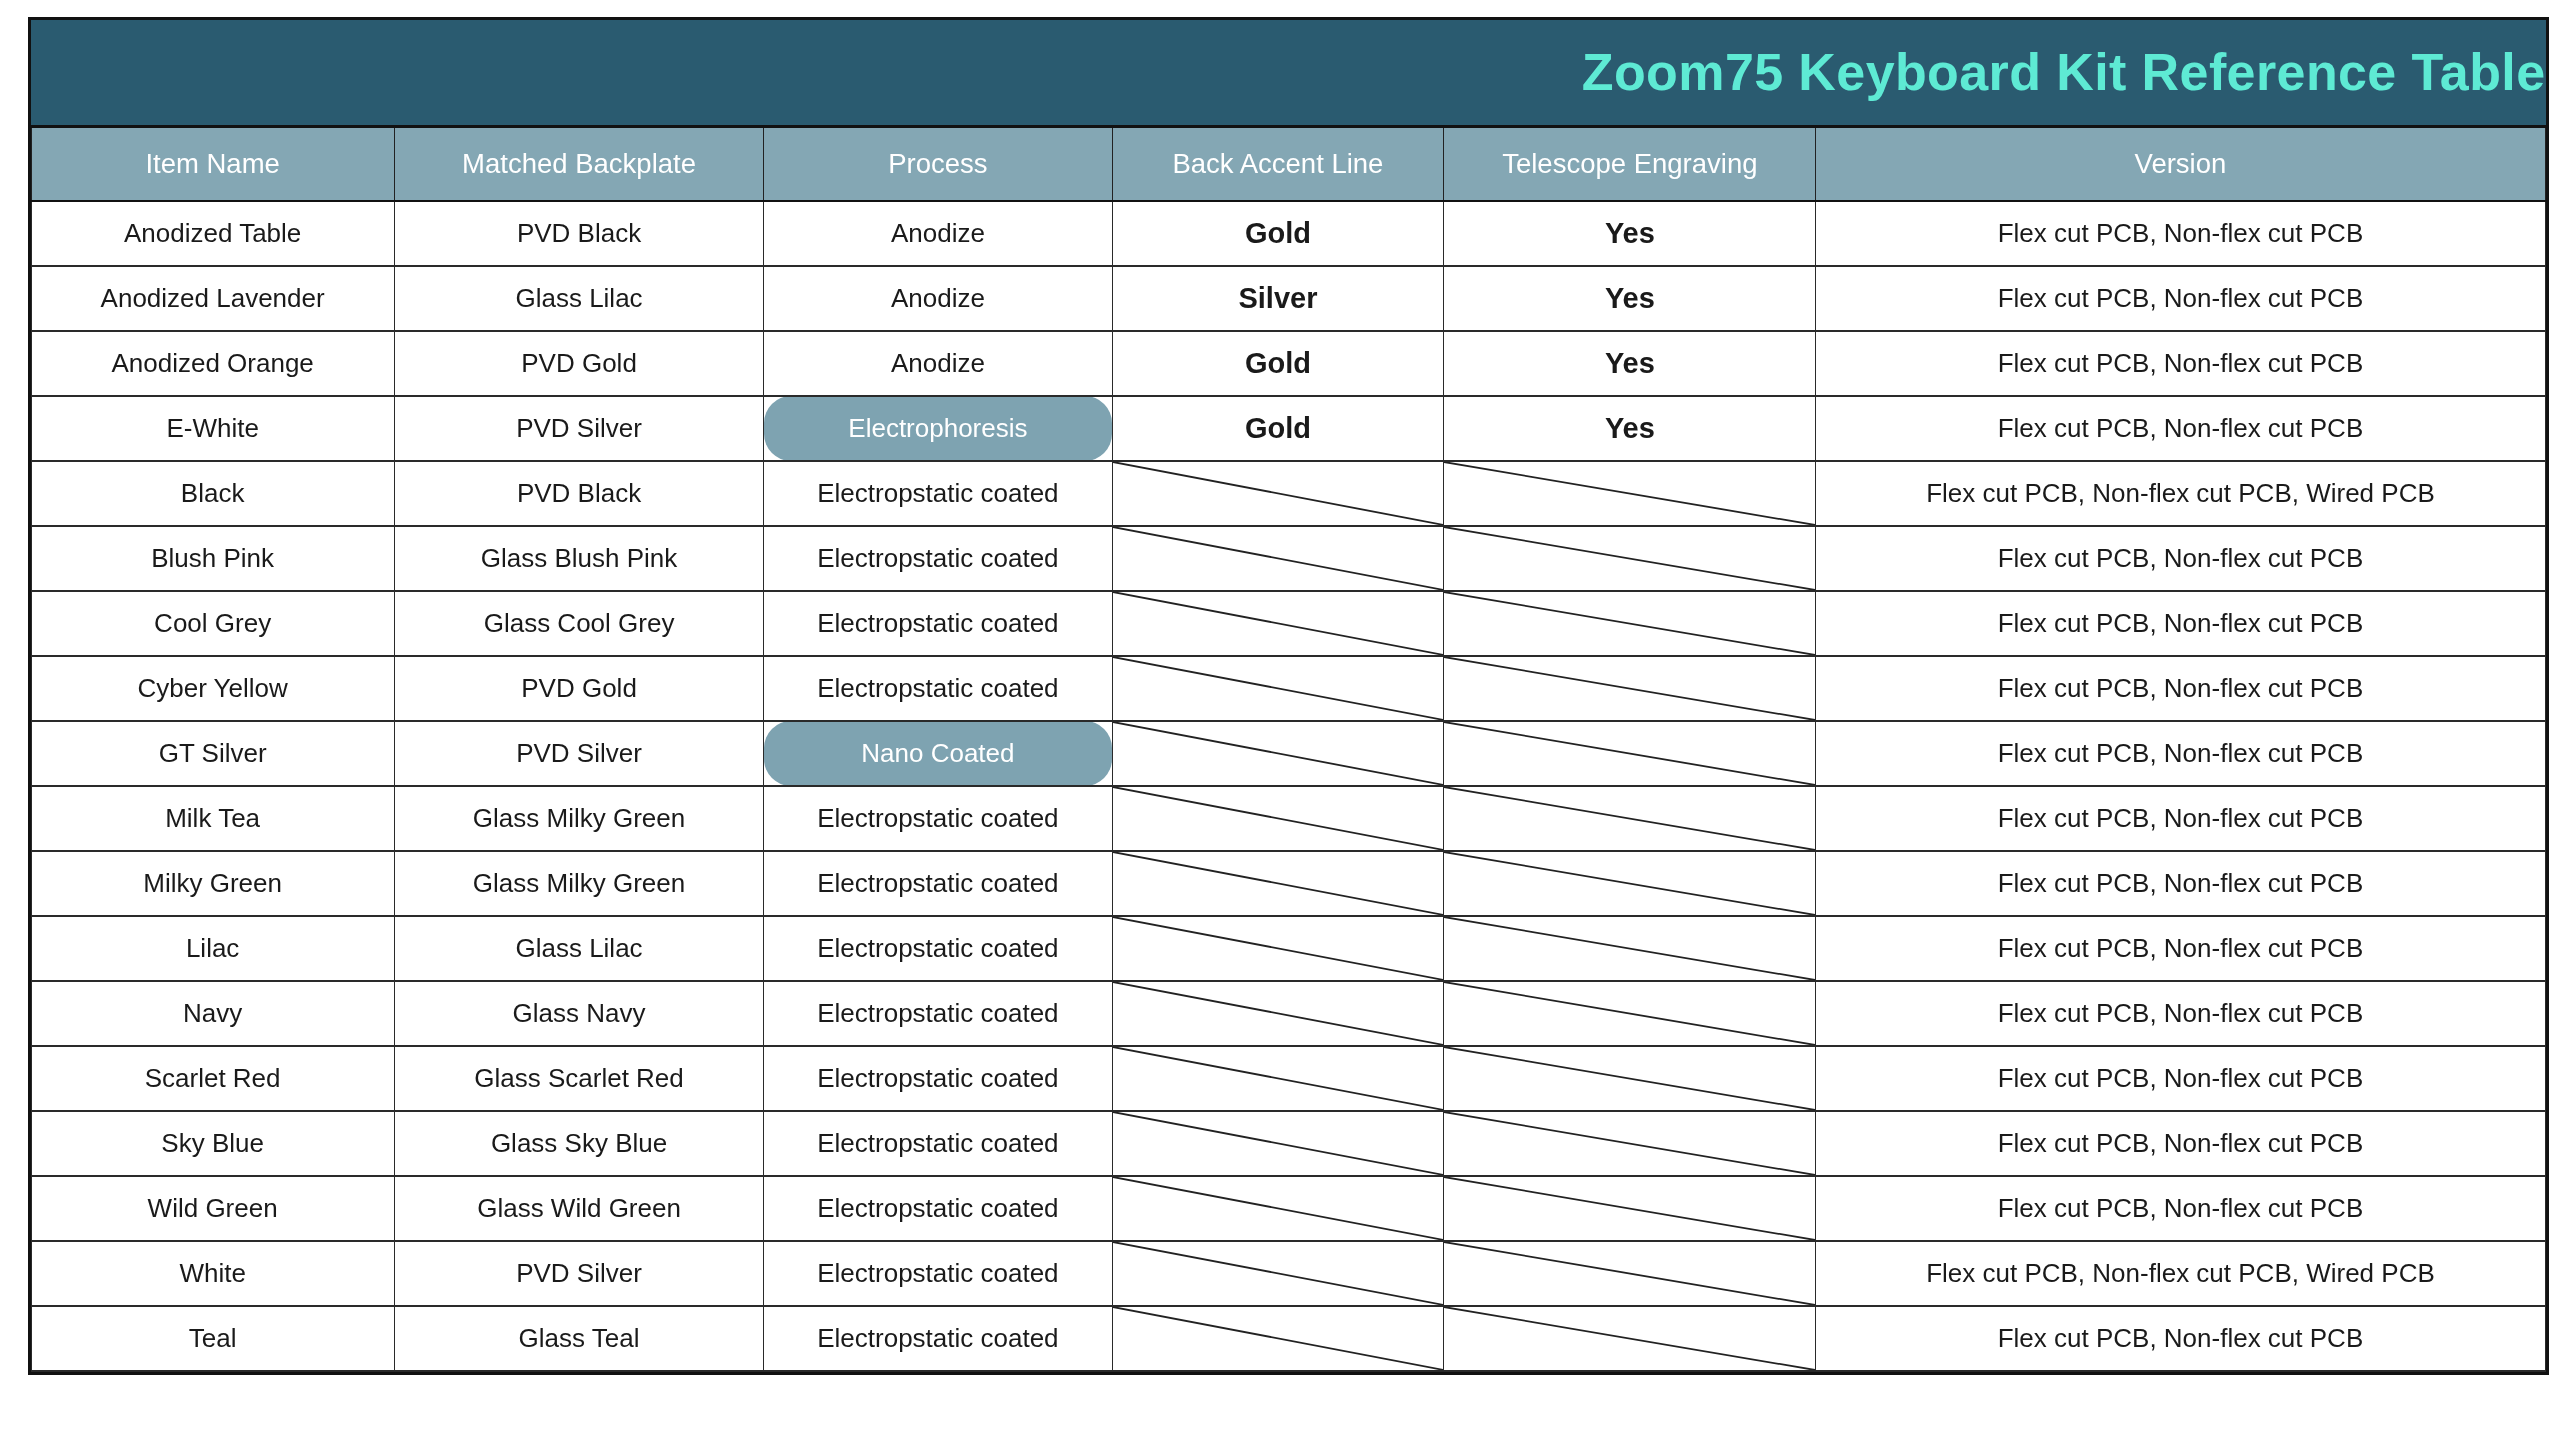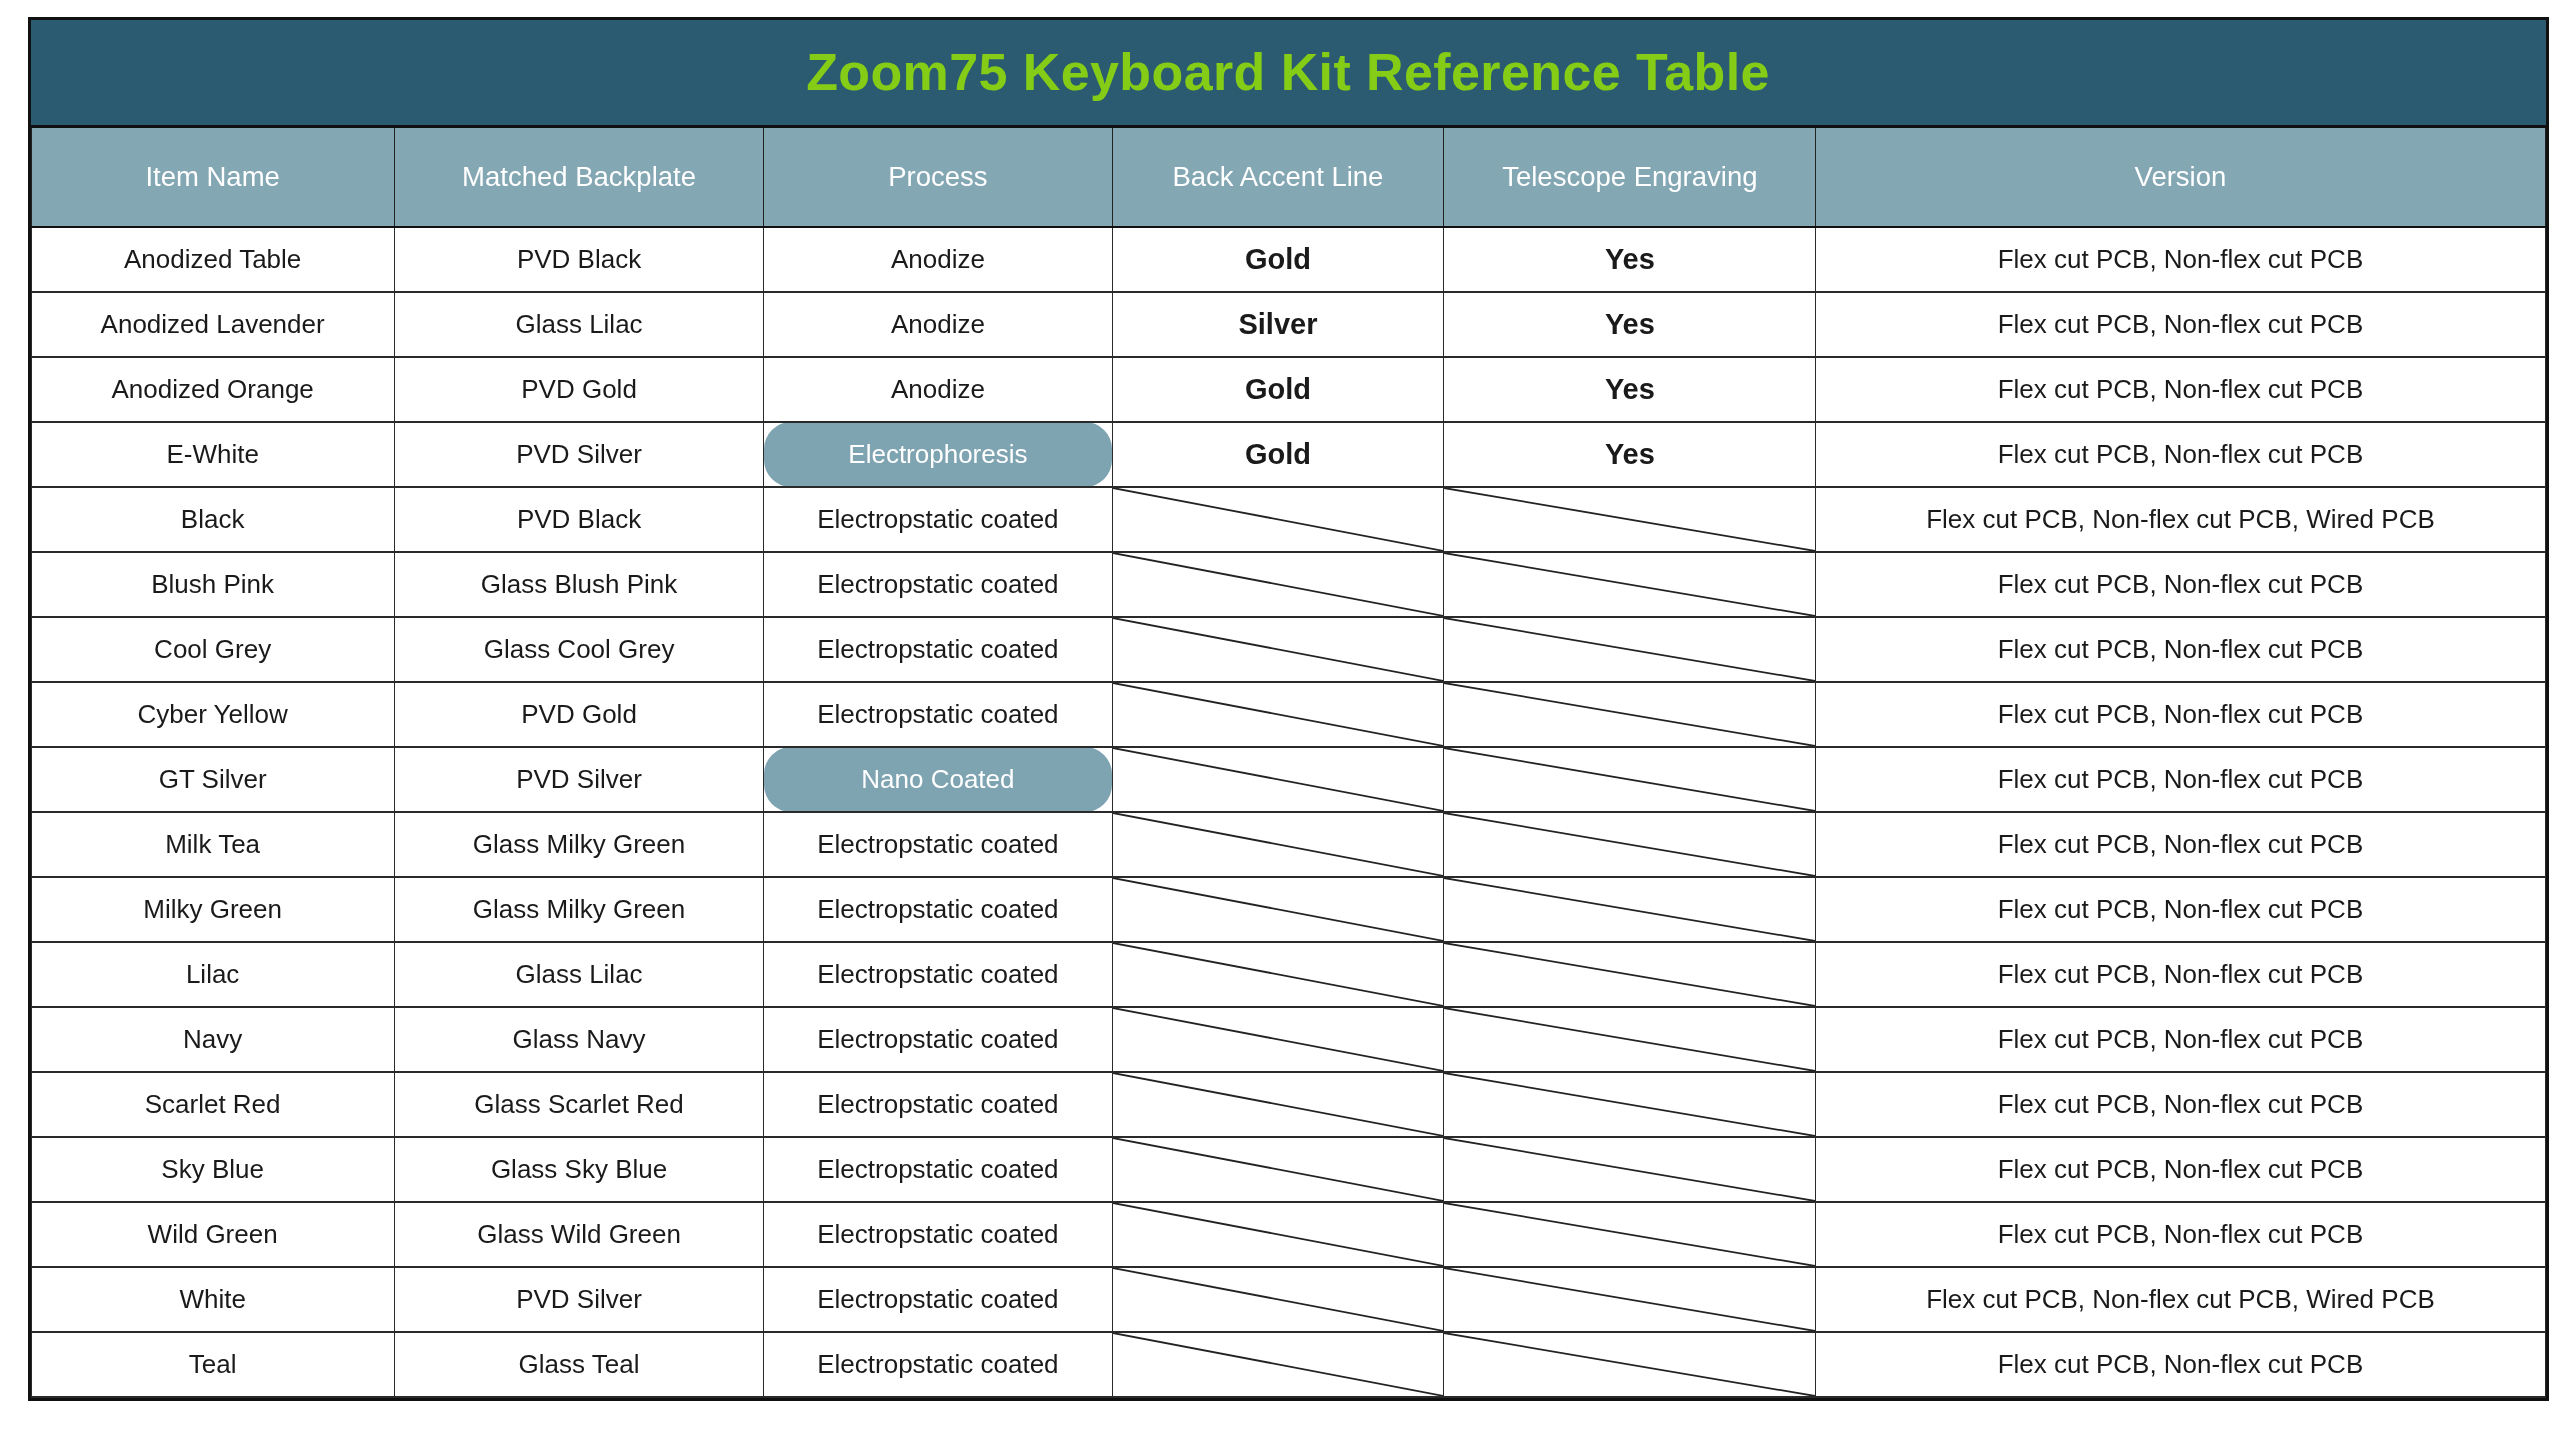--- a/index.html
+++ b/index.html
@@ -18,44 +18,44 @@
     width: 2576px;
     height: 1449px;
     padding: 17px 27.5px;
   }
   .ref-table {
     border: 3.4px solid #111111;
     box-sizing: border-box;
   }
   .title-bar {
     background: #2A5B70;
-    color: #84cc16;
+    color: #5eead4;
     font-size: 52px;
     font-weight: 700;
-    text-align: center;
+    text-align: right;
     height: 105px;
     line-height: 105px;
     border-bottom: 3.4px solid #111111;
     letter-spacing: 0.4px;
   }
   table {
     width: 100%;
     border-collapse: collapse;
     table-layout: fixed;
   }
   th {
     background: #84A7B4;
     color: #ffffff;
     font-weight: 400;
     font-size: 27.5px;
     height: 64px;
     border: 1.7px solid #222222;
     border-top: none;
     border-bottom: 2.6px solid #111111;
-    padding: 17px;
+    padding: 4px;
     text-align: center;
   }
   td {
     font-size: 26px;
     color: #1a1a1a;
     text-align: center;
     vertical-align: middle;
     height: 63px;
     border: 1.7px solid #2a2a2a;
     border-top-width: 2.1px;

